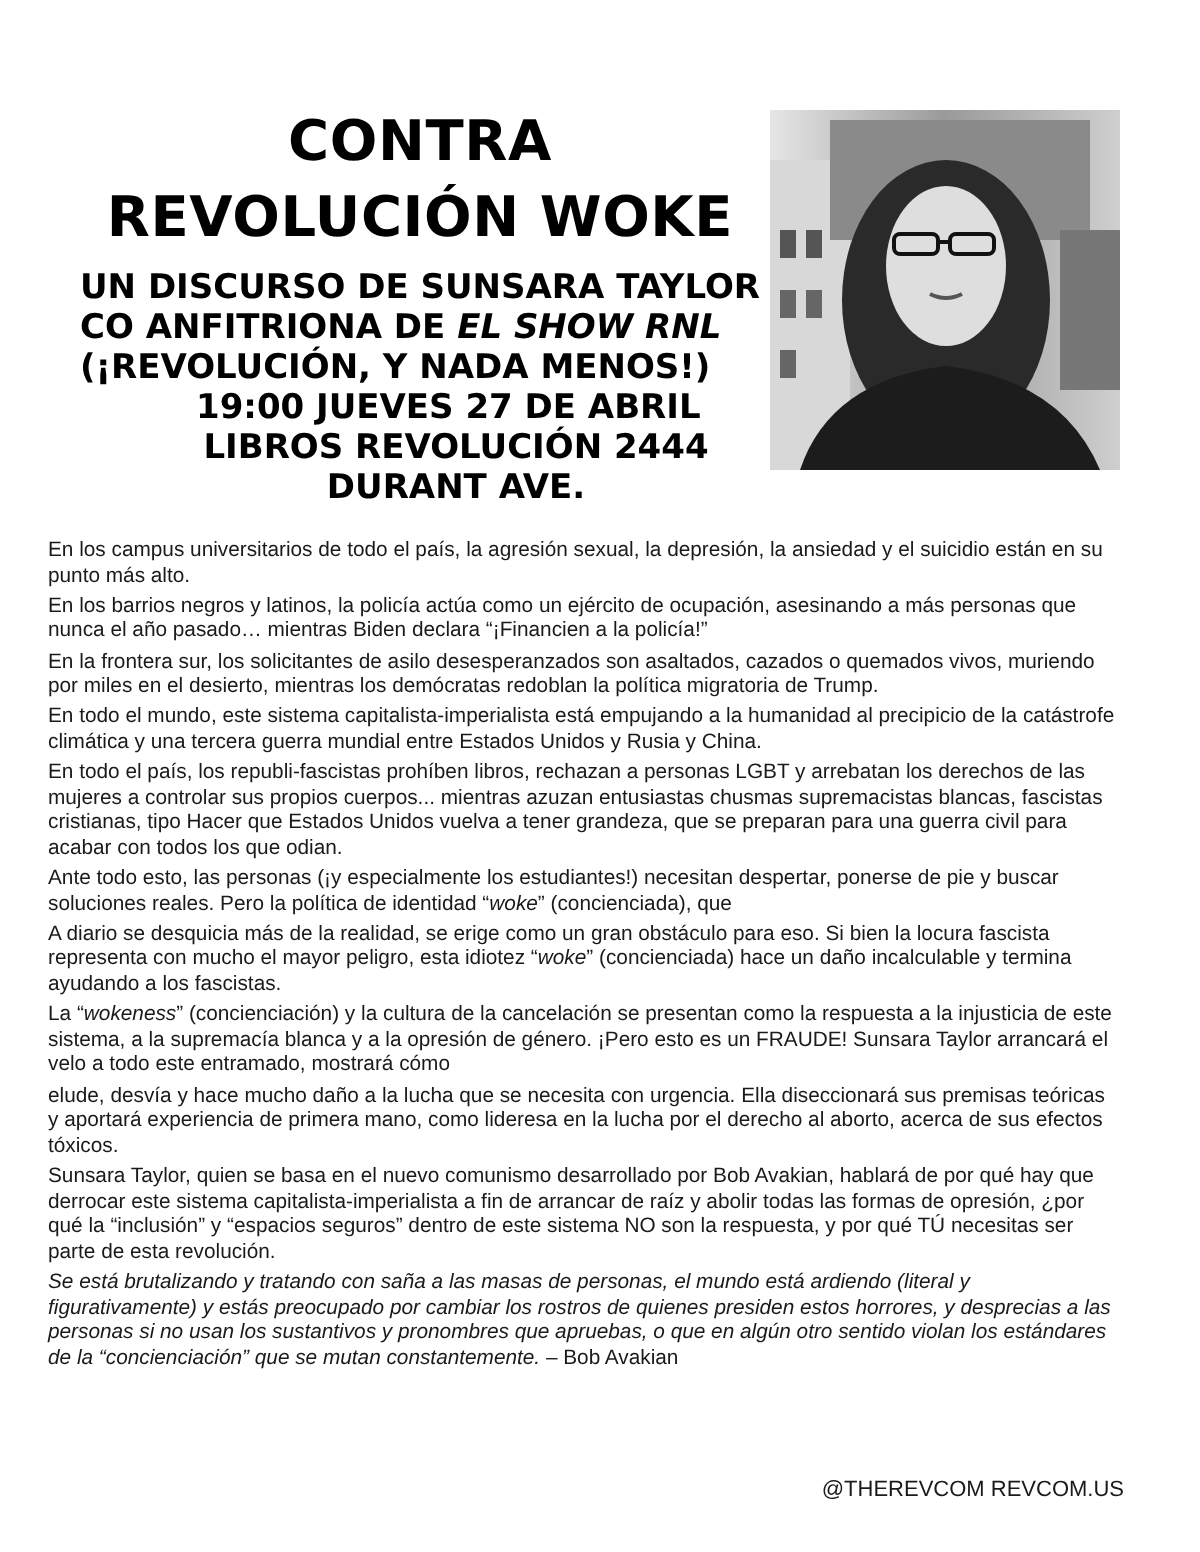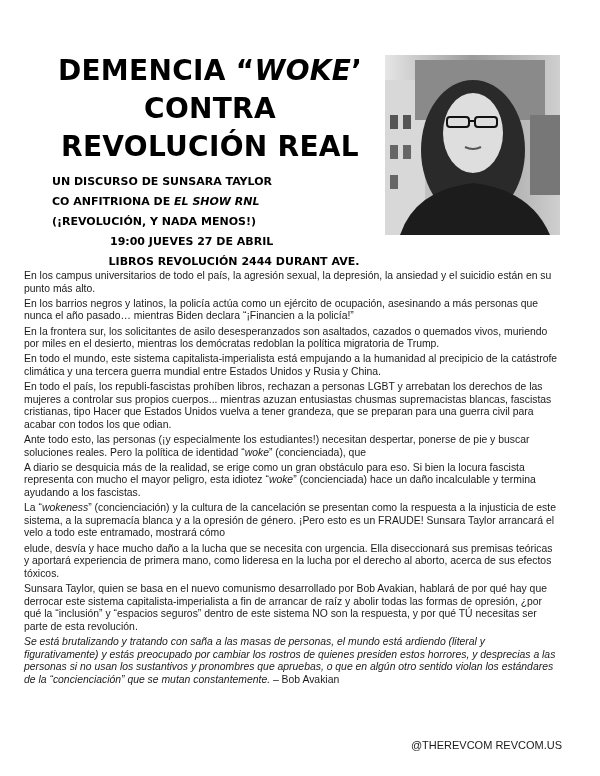--- a/index.html
+++ b/index.html
@@ -5,42 +5,41 @@
     * { box-sizing: border-box; margin: 0; padding: 0; }
     html, body { width: 600px; height: 776px; background: #ffffff; overflow: hidden; }
     body { position: relative; font-family: "Liberation Sans", sans-serif; color: #111; }
 
     .header { position: absolute; left: 40px; top: 52px; width: 340px; }
     .title { text-align: center; font-family: "DejaVu Sans", sans-serif; font-weight: 900; color: #000; }
     .title .line { display: block; font-size: 28px; line-height: 38px; letter-spacing: 0.3px; font-weight: bold; }
     .title .line i { font-style: italic; }
 
     .sub { margin-top: 6px; font-family: "DejaVu Sans", sans-serif; font-weight: bold; color: #000; }
-    .sub .s { display: block; font-size: 11px; line-height: 20px; margin-left: 12px; }
+    .sub .s { display: block; font-size: 17px; line-height: 20px; }
     .sub .s i { font-style: italic; }
     .sub .s.c1 { padding-left: 58px; text-align: left; }
     .sub .s.c2 { padding-left: 36px; text-align: center; }
 
     .photo { position: absolute; left: 385px; top: 55px; width: 175px; height: 180px; overflow: hidden; background: #bdbdbd; }
 
     .body-text { position: absolute; left: 24px; top: 270px; width: 534px; font-size: 10.4px; line-height: 12.6px; color: #1a1a1a; }
     .body-text p { margin-bottom: 2.6px; }
     .body-text i { font-style: italic; }
     .quote { font-style: italic; }
 
     .footer { position: absolute; right: 38px; top: 739px; font-size: 11px; color: #1a1a1a; }
   </style>
 </head>
 <body>
 
 <div class="header">
   <h1 class="title">
-    <span class="line"><span>DEMENCIA “</span><i>WOKE</i><span>’</span></span>
     <span class="line">CONTRA</span>
-    <span class="line">REVOLUCIÓN REAL</span>
+    <span class="line">REVOLUCIÓN WOKE</span>
   </h1>
   <div class="sub">
     <span class="s">UN DISCURSO DE SUNSARA TAYLOR</span>
     <span class="s"><span>CO ANFITRIONA DE </span><i>EL SHOW RNL</i></span>
     <span class="s">(¡REVOLUCIÓN, Y NADA MENOS!)</span>
     <span class="s c1">19:00 JUEVES 27 DE ABRIL</span>
     <span class="s c2">LIBROS REVOLUCIÓN 2444 DURANT AVE.</span>
   </div>
 </div>
 

